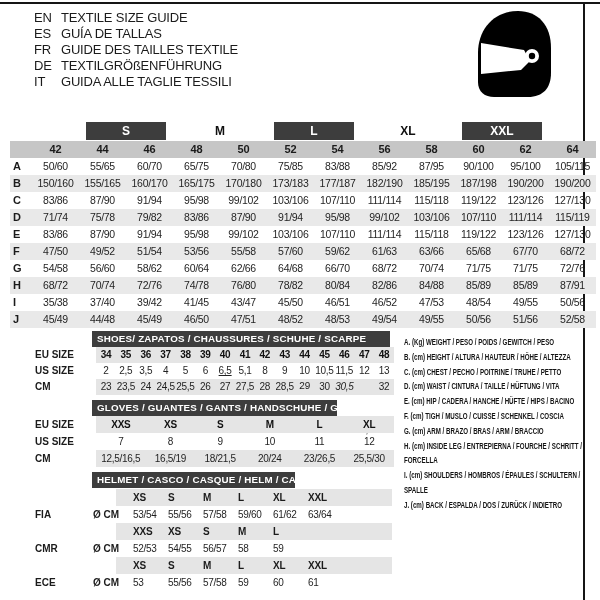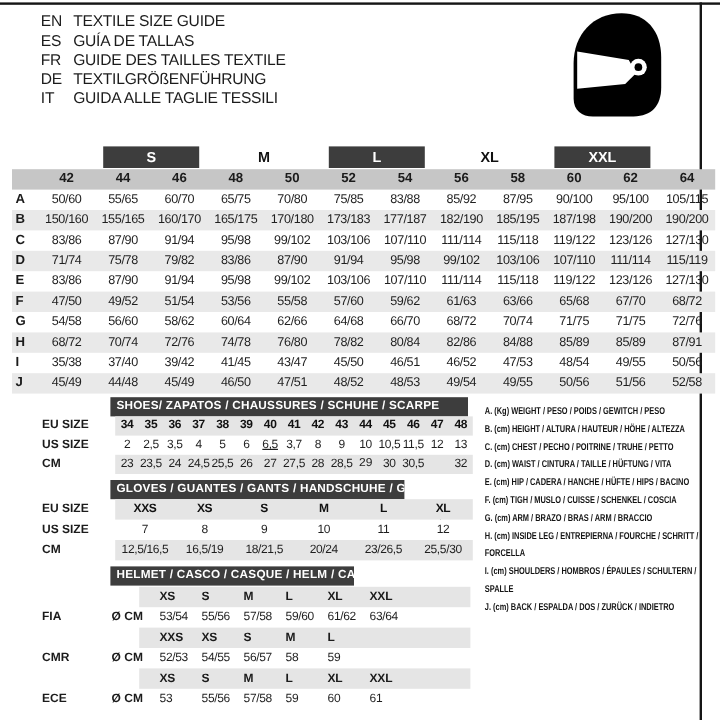--- a/index.html
+++ b/index.html
@@ -303,21 +303,21 @@
       <div class="brow" style="top: 32px; height: 16px;">
         <div class="rlabel" style="line-height: 16px;">US SIZE</div>
         <div class="bandv" style="height: 16px; grid-template-columns: repeat(15, 1fr);">
           <div class="cell" style="line-height: 16px;">2</div>
           <div class="cell" style="line-height: 16px;">2,5</div>
           <div class="cell" style="line-height: 16px;">3,5</div>
           <div class="cell" style="line-height: 16px;">4</div>
           <div class="cell" style="line-height: 16px;">5</div>
           <div class="cell" style="line-height: 16px;">6</div>
           <div class="cell" style="line-height: 16px; text-decoration: underline;">6,5</div>
-          <div class="cell" style="line-height: 16px;">3,7</div>
+          <div class="cell" style="line-height: 16px;">5,1</div>
           <div class="cell" style="line-height: 16px;">8</div>
           <div class="cell" style="line-height: 16px;">9</div>
           <div class="cell" style="line-height: 16px;">10</div>
           <div class="cell" style="line-height: 16px;">10,5</div>
           <div class="cell" style="line-height: 16px;">11,5</div>
           <div class="cell" style="line-height: 16px;">12</div>
           <div class="cell" style="line-height: 16px;">13</div>
         </div>
       </div>
       <div class="brow" style="top: 48px; height: 16px;">
@@ -328,21 +328,21 @@
           <div class="cell" style="line-height: 16px;">24</div>
           <div class="cell" style="line-height: 16px;">24,5</div>
           <div class="cell" style="line-height: 16px;">25,5</div>
           <div class="cell" style="line-height: 16px;">26</div>
           <div class="cell" style="line-height: 16px;">27</div>
           <div class="cell" style="line-height: 16px;">27,5</div>
           <div class="cell" style="line-height: 16px;">28</div>
           <div class="cell" style="line-height: 16px;">28,5</div>
           <div class="cell" style="line-height: 16px; font-family: Liberation Mono, monospace;">29</div>
           <div class="cell" style="line-height: 16px;">30</div>
-          <div class="cell" style="line-height: 16px;">30,5</div>
+          <div class="cell" style="line-height: 16px; font-style: italic;">30,5</div>
           <div class="cell" style="line-height: 16px; margin-top: 43px;">31,5</div>
           <div class="cell" style="line-height: 16px;">32</div>
         </div>
       </div>
     </section>
 
   <section id="gloves" class="bsec">
     <div class="titlebar">GLOVES / GUANTES / GANTS / HANDSCHUHE / GUANTI</div>
   <div class="brow" style="top: 16px; height: 17px;">
         <div class="rlabel" style="line-height: 17px;">EU SIZE</div>

